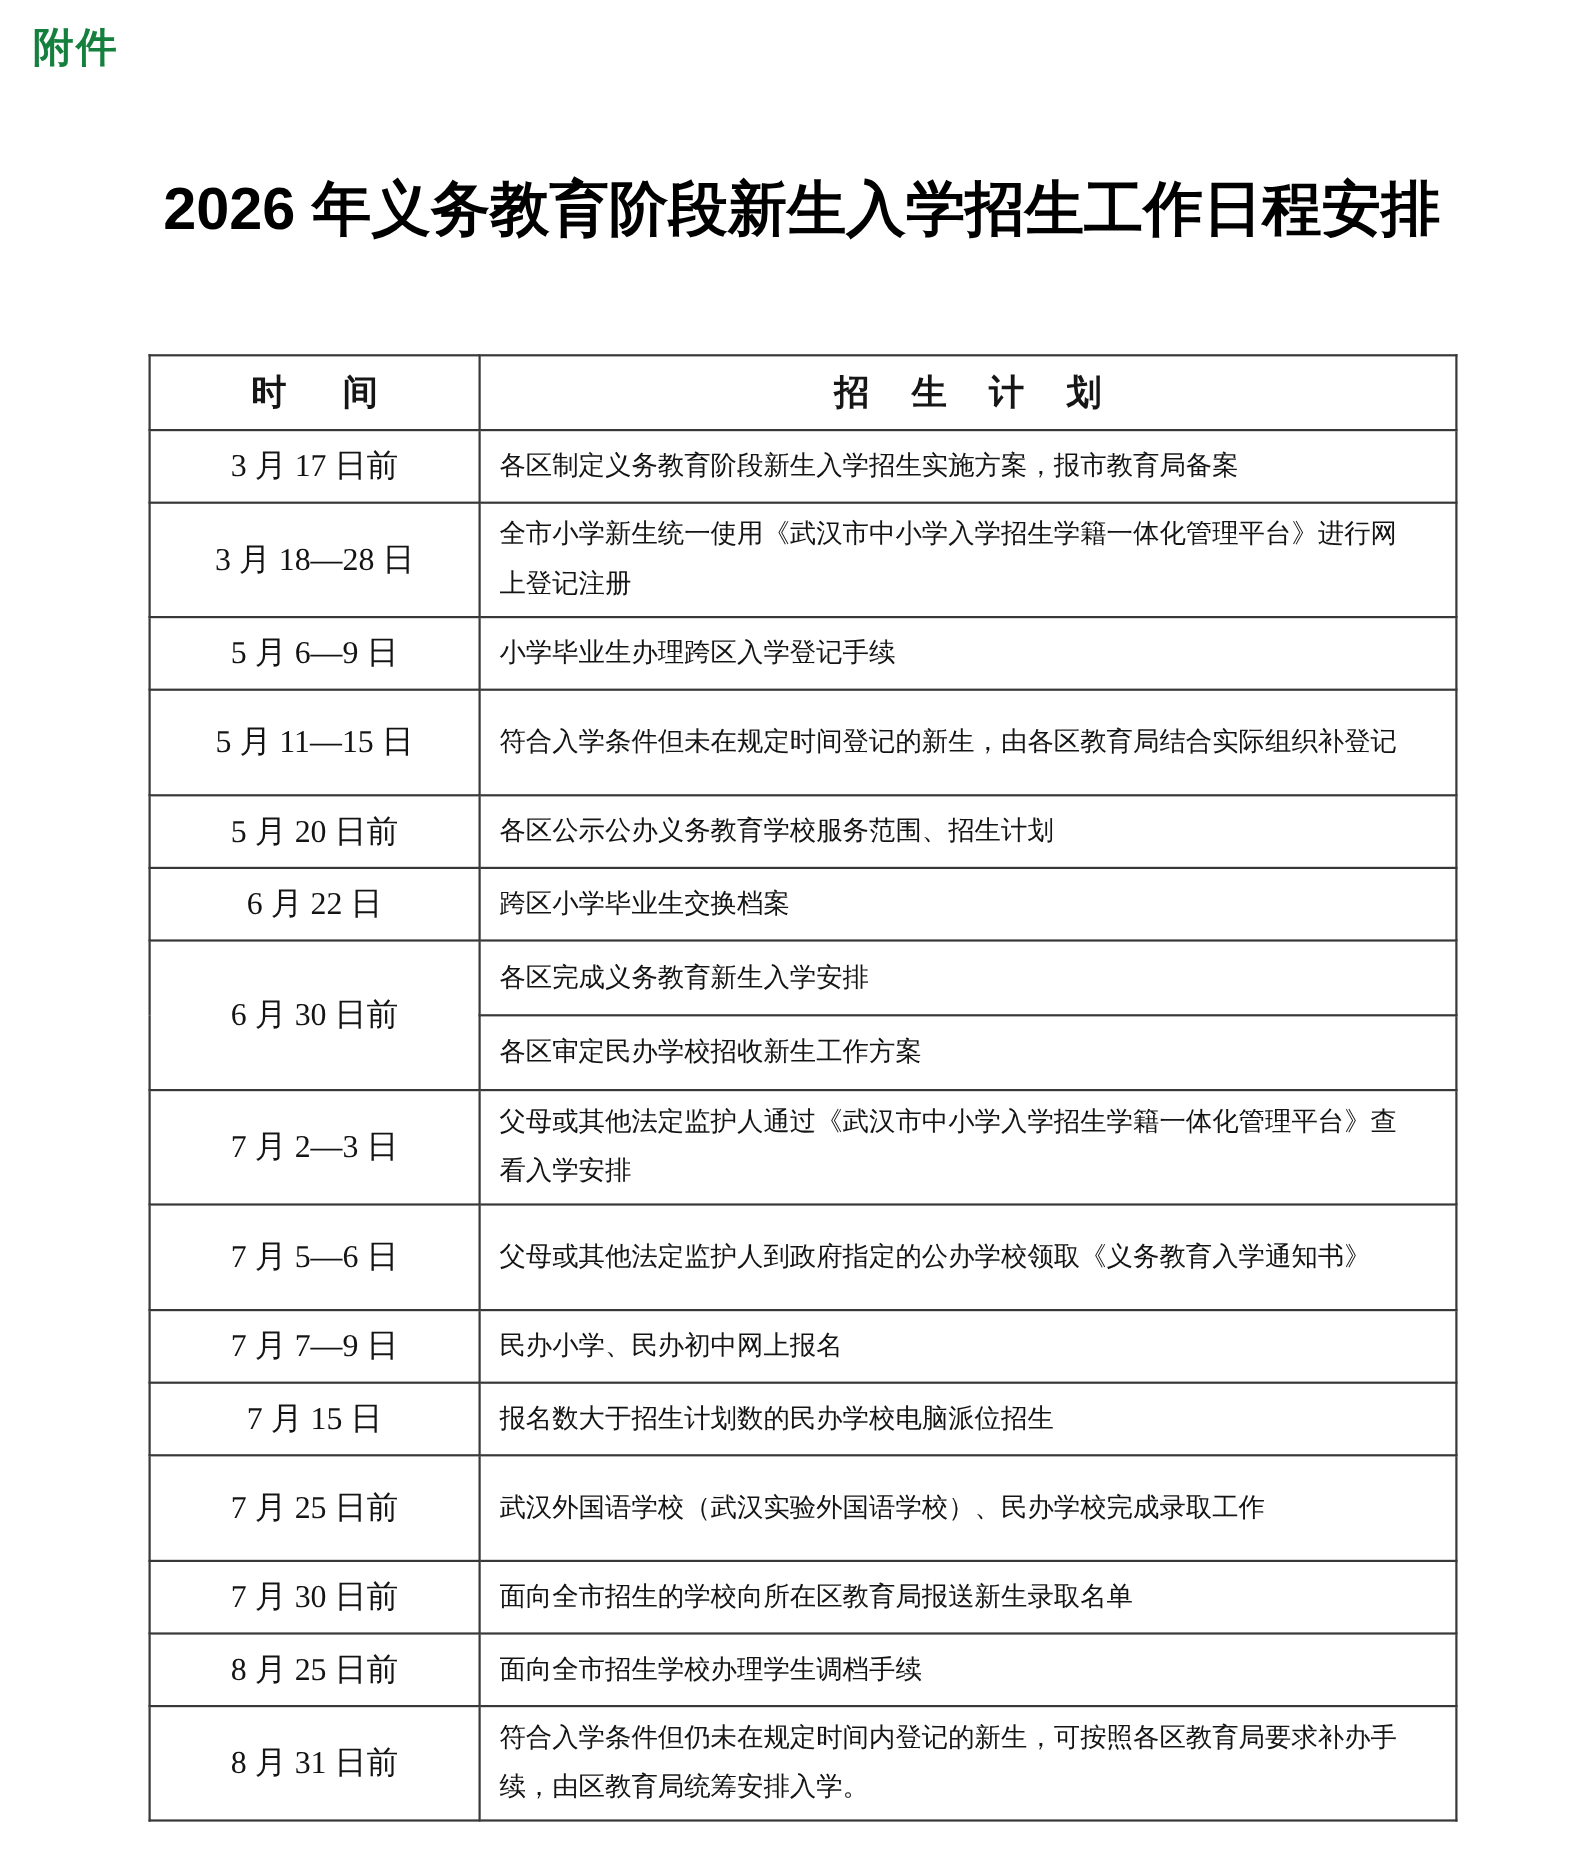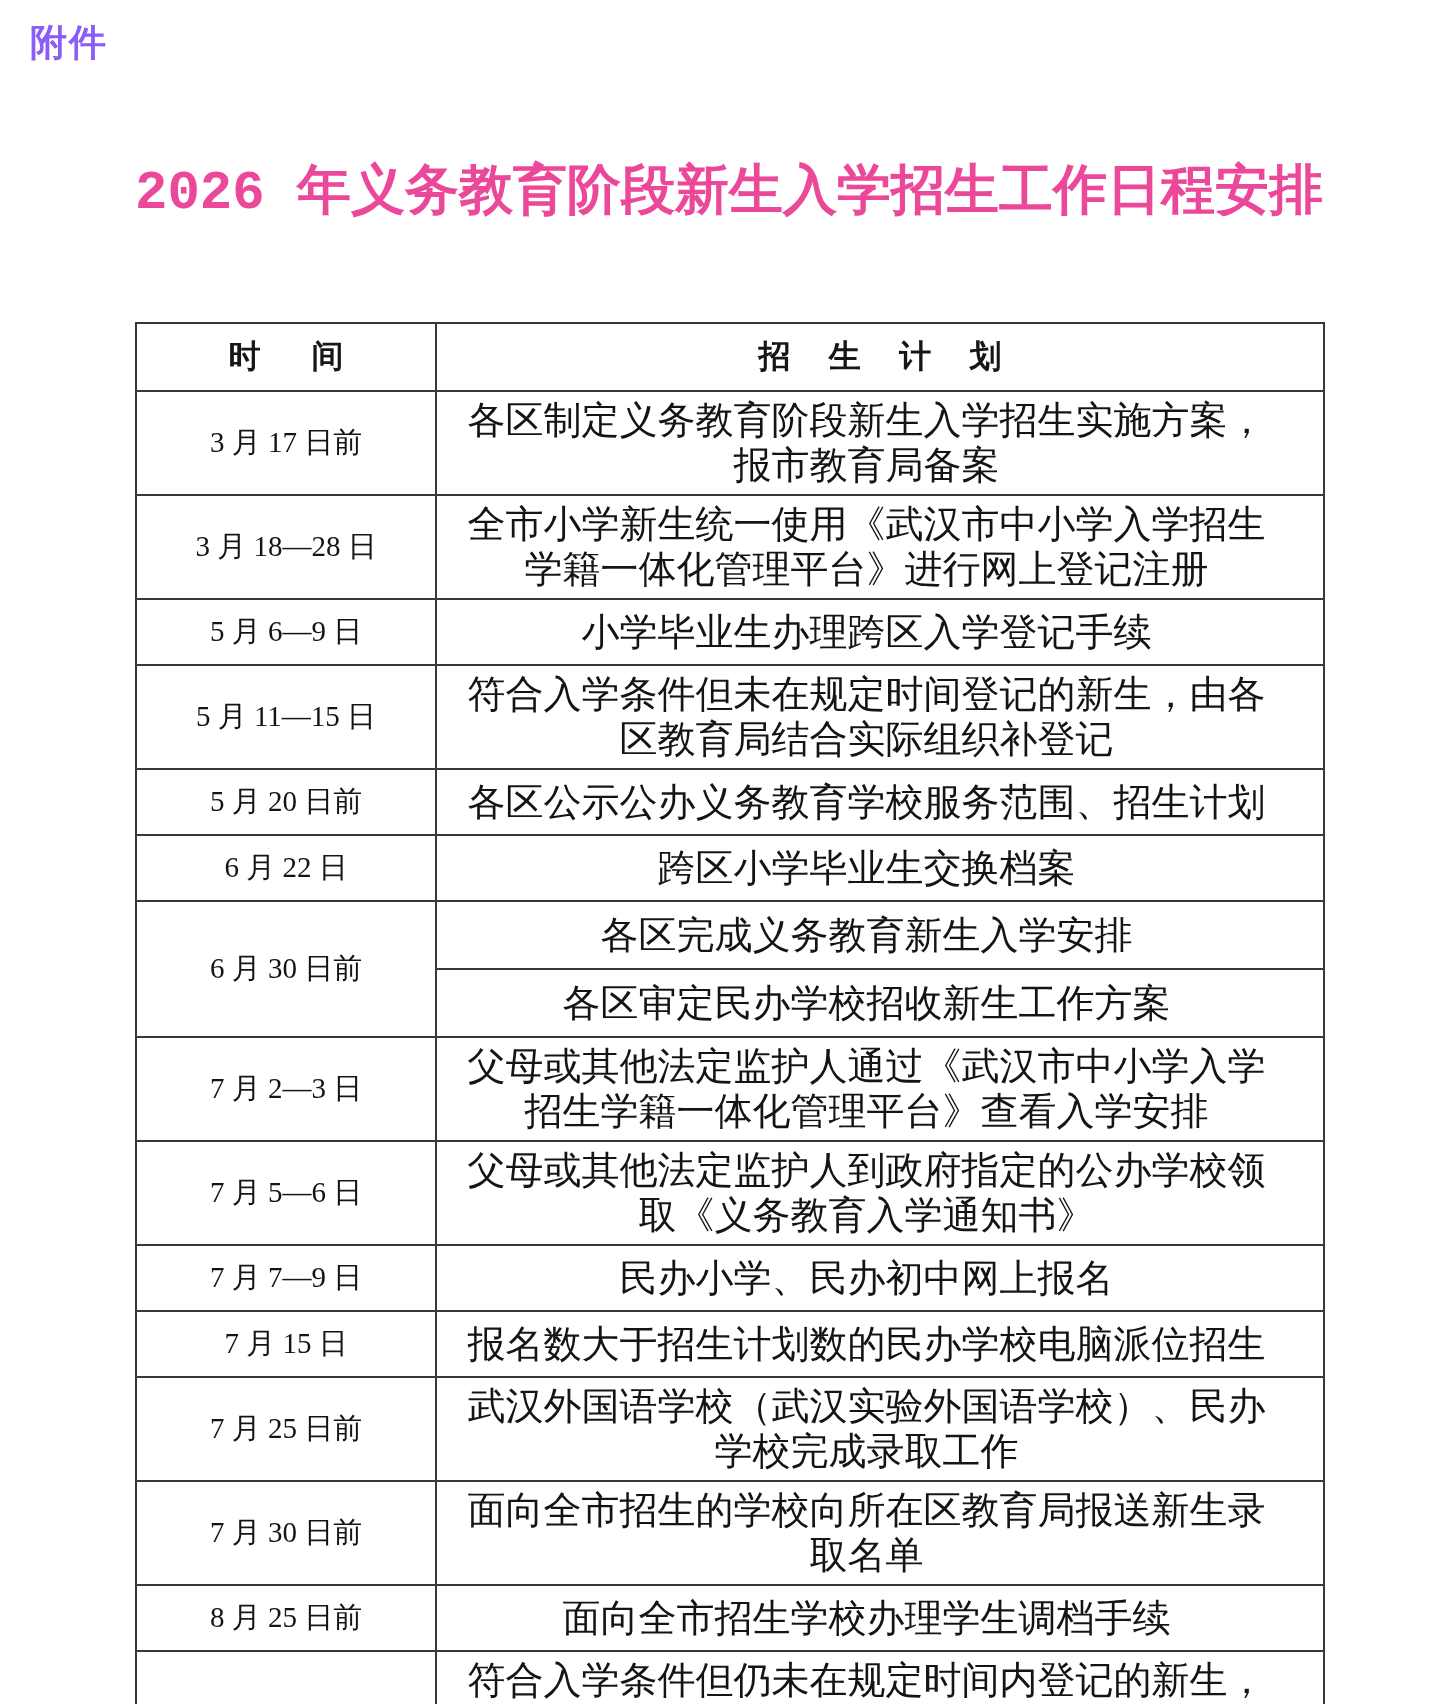--- a/index.html
+++ b/index.html
@@ -13,33 +13,33 @@
     color: #1c1c1c;
   }
   .attachment-label {
     position: absolute;
     left: 30px;
     top: 18px;
     font-family: "DejaVu Sans", "Liberation Sans", sans-serif;
     font-weight: bold;
     font-size: 37px;
     letter-spacing: 2px;
-    color: #8b5cf6;
+    color: #15803d;
   }
   .doc-title {
     position: absolute;
     left: 135px;
     top: 154px;
     width: 1188px;
     text-align: center;
-    font-family: Liberation Mono, monospace;
+    font-family: Liberation Sans, sans-serif;
     font-weight: bold;
     font-size: 54px;
     white-space: nowrap;
-    color: #ec4899;
+    color: #000000;
   }
   .table-wrap {
     position: absolute;
     left: 135px;
     top: 322px;
     width: 1346px;
   }
   table.schedule {
     border-collapse: collapse;
     table-layout: fixed;
@@ -64,23 +64,23 @@
   .sp-task { letter-spacing: 1.2em; margin-right: -1.2em; }
   td.time-cell {
     font-family: "Liberation Serif", "DejaVu Serif", serif;
     font-size: 29px;
     text-align: center;
     color: #141414;
     padding: 0 20px;
   }
   td.task-cell {
     font-family: "Liberation Serif", "DejaVu Serif", serif;
-    font-size: 38px;
+    font-size: 24px;
     line-height: 45px;
-    text-align: center;
+    text-align: left;
     color: #141414;
     padding: 6px 44px 6px 17px;
   }
   tr.r-single td { height: 66px; }
   tr.r-tall   td { height: 96px; }
   tr.r-sub    td { height: 68px; margin-top: 14px; }
 </style>
 </head>
 <body>
 

